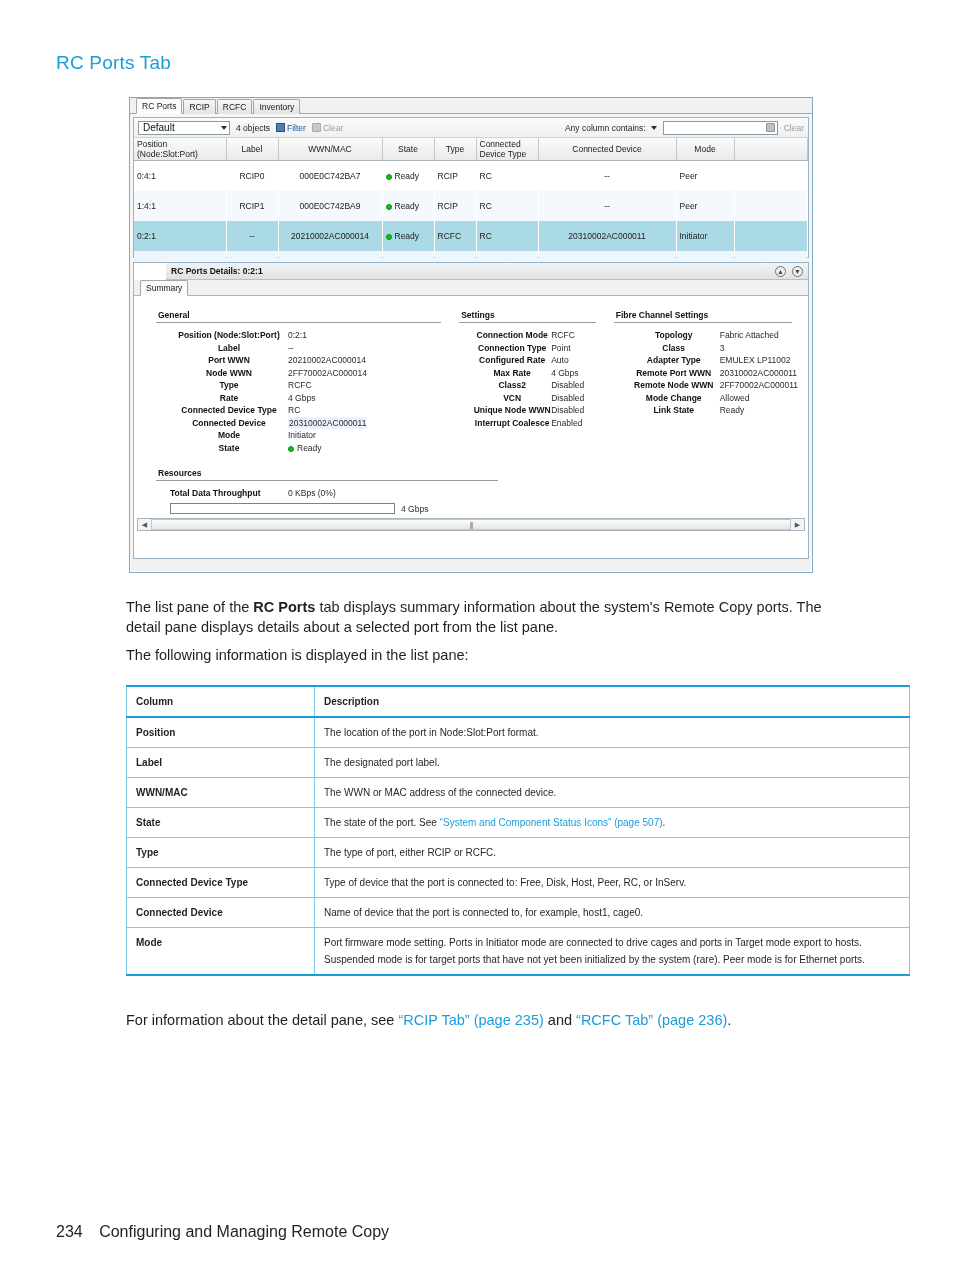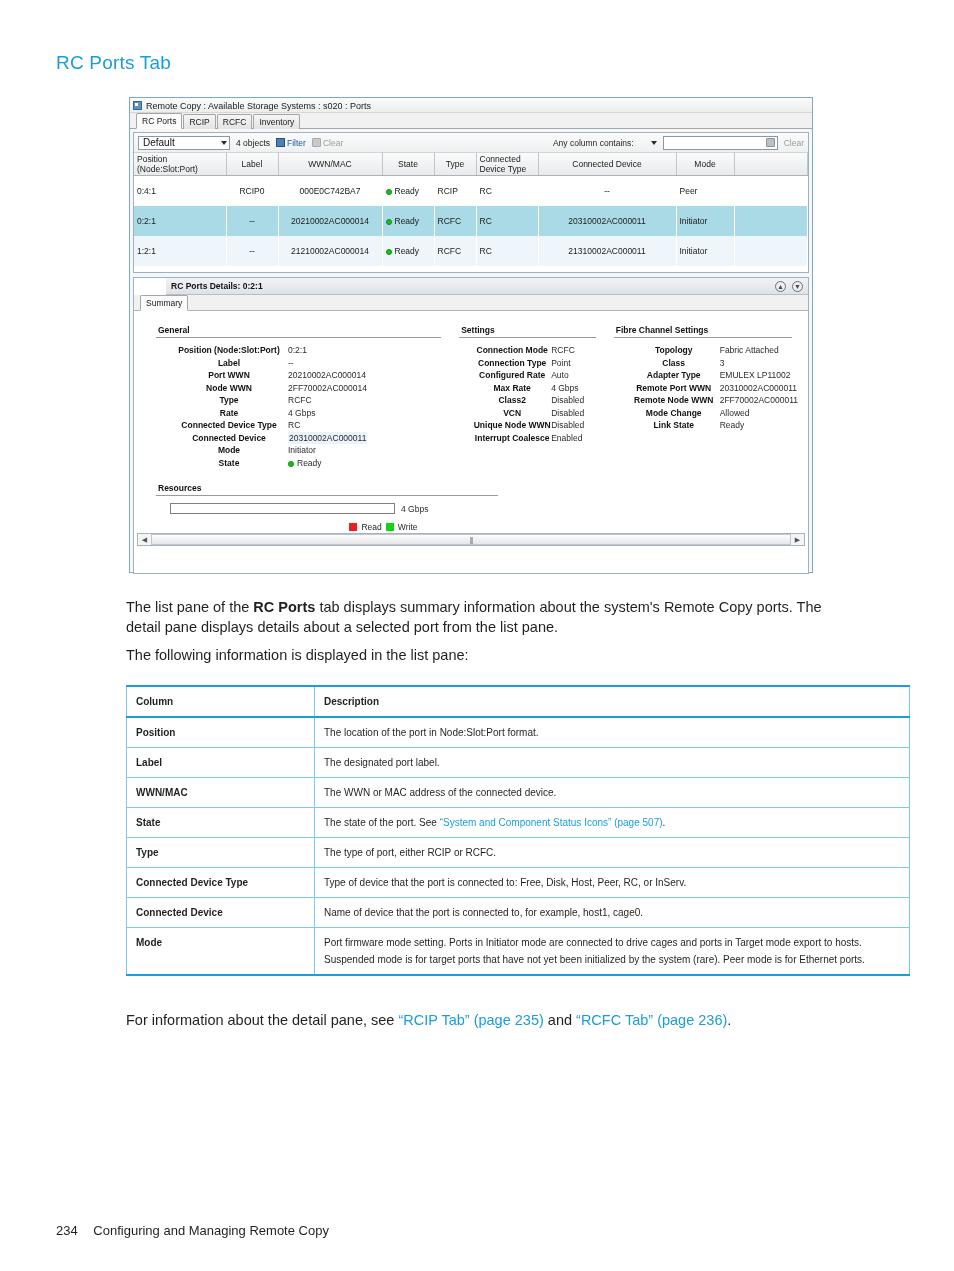--- a/index.html
+++ b/index.html
@@ -84,21 +84,21 @@
     padding:0 2px 0 4px;font-size:10px;color:#111;
   }
   .combo .arrow{width:0;height:0;border-left:3px solid transparent;border-right:3px solid transparent;border-top:4px solid #2b2b2b;}
   .tb-text{color:#1a1a1a;font-size:8.5px;}
   .tb-btn{display:flex;align-items:center;gap:2px;font-size:8.5px;}
   .tb-btn.link{color:#1559a8;}
   .tb-btn.dim{color:#9b9b9b;}
   .ico-filter{width:9px;height:9px;background:#4d7fb5;border:1px solid #27537f;display:inline-block;}
   .ico-clear{width:9px;height:9px;background:#c9c9c9;border:1px solid #a9a9a9;display:inline-block;border-radius:1px;}
   .spacer{flex:1 1 auto;}
-  .anycol{display:flex;align-items:center;gap:17px;font-size:8.5px;}
+  .anycol{display:flex;align-items:center;gap:5px;font-size:8.5px;}
   .anycol .arrow{width:0;height:0;border-left:3px solid transparent;border-right:3px solid transparent;border-top:4px solid #2b2b2b;}
   .searchbox{width:115px;height:14px;border:1px solid #8a9aa5;background:#fff;display:flex;align-items:center;justify-content:flex-end;padding-right:2px;}
   .ico-search{width:9px;height:9px;background:#b9c0c6;border:1px solid #8d949a;display:inline-block;border-radius:1px;}
 
   table.grid{border-collapse:collapse;width:100%;font-size:8.5px;table-layout:fixed;}
   table.grid th{
     background:linear-gradient(#fafafa,#e9eaec);
     border-right:1px solid #c3c7cb;border-bottom:1px solid #aeb3b8;
     font-weight:400;text-align:left;padding:1px 3px;height:22px;
     vertical-align:middle;color:#1a1a1a;
@@ -192,36 +192,32 @@
   }
   .doctable thead th{border-top:2px solid #1b9dd9;border-bottom:2px solid #1b9dd9;font-weight:bold;}
   .doctable tbody tr:last-child td{border-bottom:2px solid #1b9dd9;}
   .doctable col.c1{width:188px;}
   .doctable .cell-k{font-weight:bold;}
   a.xref{color:#1b9dd9;text-decoration:none;margin-top:24px;}
 
   .p3{position:absolute;left:126px;top:1010px;width:760px;font-size:14.5px;line-height:20px;}
 
   .footer{
-    position:absolute;left:56px;top:1223px;font-size:13px;color:#231f20;
+    position:absolute;left:56px;top:1223px;font-size:16px;color:#231f20;
   }
   .footer .pg{font-weight:normal;}
   .footer .ttl{margin-left:12px;}
 </style>
 </head>
 <body>
 
 <div class="page-title">RC Ports Tab</div>
 
 <div class="shot">
 
-  <div class="titlebar">
-    <span class="win-icon"></span>
-    <span>Remote Copy : Available Storage Systems : s020 : Ports</span>
-  </div>
 
   <div class="tabs-row">
     <div class="tab active">RC Ports</div>
     <div class="tab">RCIP</div>
     <div class="tab">RCFC</div>
     <div class="tab">Inventory</div>
   </div>
 
   <div class="content">
 
@@ -288,20 +284,31 @@
             <td>0:4:1</td>
             <td style="text-align:center">RCIP0</td>
             <td style="text-align:center">000E0C742BA7</td>
             <td><span class="dot"></span><span>Ready</span></td>
             <td>RCIP</td>
             <td>RC</td>
             <td style="text-align:center">--</td>
             <td>Peer</td>
             <td></td>
           </tr>
+          <tr class="r-even">
+            <td>1:4:1</td>
+            <td style="text-align:center">RCIP1</td>
+            <td style="text-align:center">000E0C742BA9</td>
+            <td><span class="dot"></span><span>Ready</span></td>
+            <td>RCIP</td>
+            <td>RC</td>
+            <td style="text-align:center">--</td>
+            <td>Peer</td>
+            <td></td>
+          </tr>
           <tr class="r-sel">
             <td>0:2:1</td>
             <td style="text-align:center">--</td>
             <td style="text-align:center">20210002AC000014</td>
             <td><span class="dot"></span><span>Ready</span></td>
             <td>RCFC</td>
             <td>RC</td>
             <td class="lnk" style="text-align:center">20310002AC000011</td>
             <td>Initiator</td>
             <td></td>
@@ -448,20 +455,24 @@
             <div class="kv">
                 <span class="k">Link State</span>
                 <span class="v">Ready</span>
               </div>
           </div>
         </div>
 
         <div class="resources">
           <div class="sec-title">Resources</div>
           <div class="res-rule"></div>
+          <div class="thr-line">
+            <span class="k">Total Data Throughput</span>
+            <span class="v">0 KBps (0%)</span>
+          </div>
           <div class="bar-row">
             <div class="bar"></div>
             <span class="bar-max">4 Gbps</span>
           </div>
           <div class="legend">
             <span class="sw read"></span>
             <span>Read</span>
             <span class="sw write"></span>
             <span>Write</span>
           </div>

